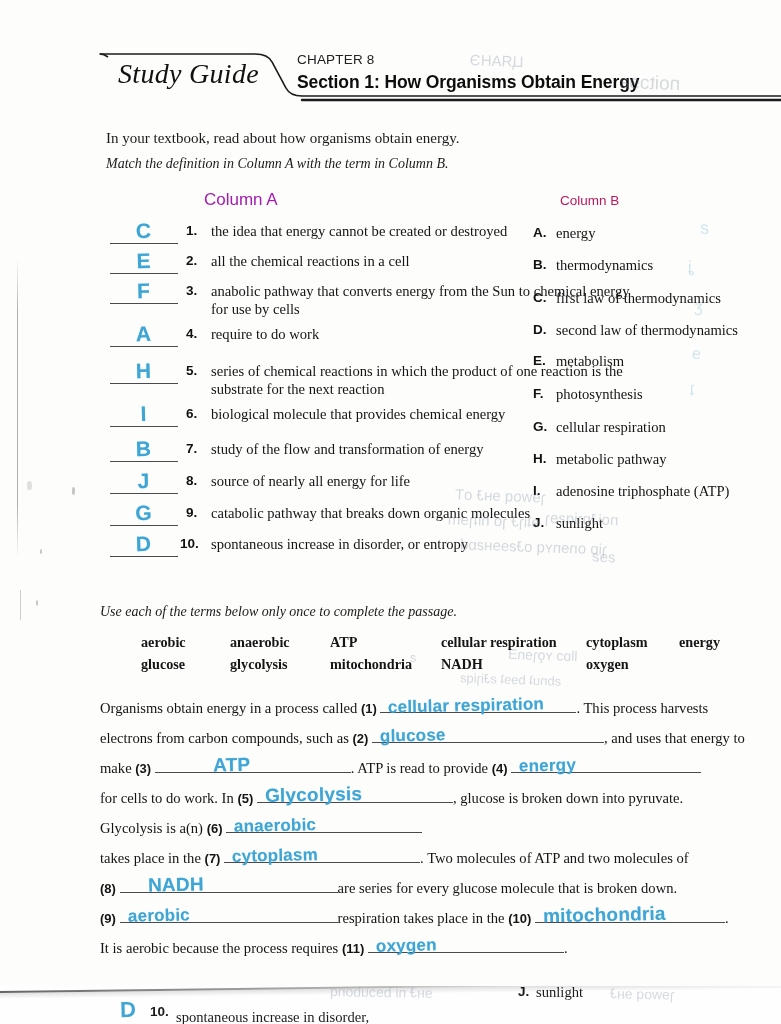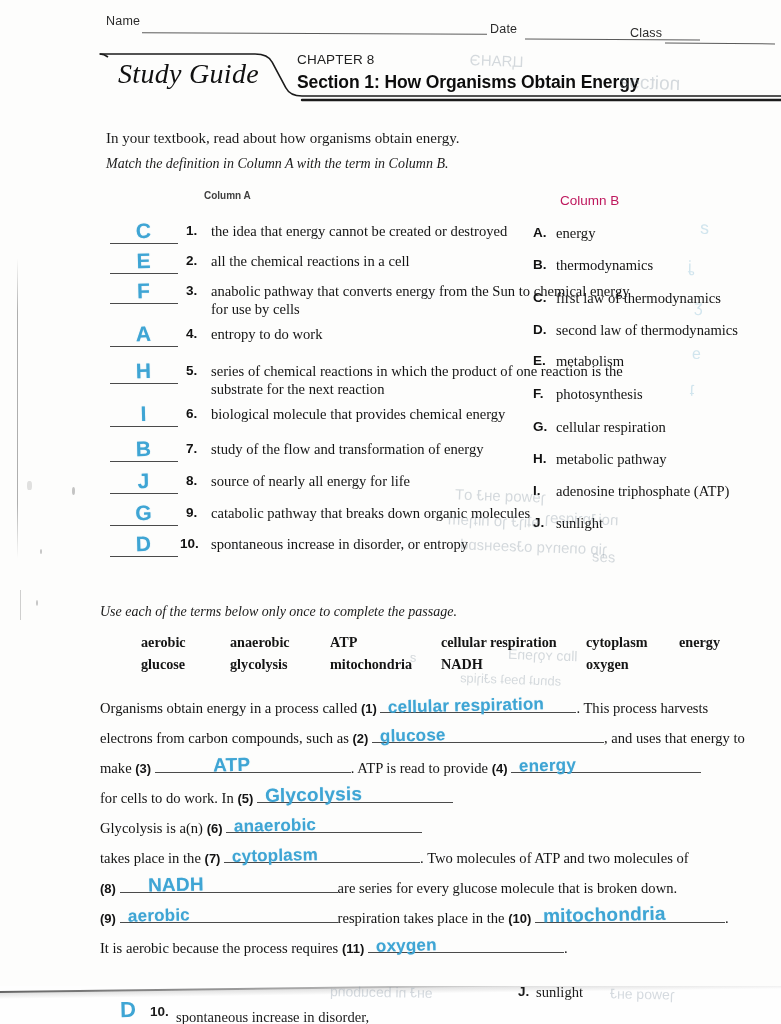--- a/index.html
+++ b/index.html
@@ -104,23 +104,22 @@
     position: absolute;
     left: 106px; top: 156px;
     font-size: 14px;
     font-style: italic;
   }
 
   .col-a-head {
     position: absolute;
     left: 204px; top: 190px;
     font-family: "Liberation Sans", sans-serif;
-    font-size: 10px;
-    color: #404040;
-    font-weight: bold;
+    font-size: 17px;
+    color: #a21caf;
   }
   .col-b-head {
     position: absolute;
     left: 560px; top: 193px;
     font-family: "Liberation Sans", sans-serif;
     font-size: 13.5px;
     color: #be185d;
   }
 
   
@@ -336,28 +335,20 @@
 <div class="page">
 
   <div class="scan-edge-left"></div>
   <div class="scan-edge-left2"></div>
 
   <div class="speck" style="left:72px;top:487px;width:3px;height:8px;"></div>
   <div class="speck" style="left:40px;top:549px;width:2px;height:5px;"></div>
   <div class="speck" style="left:36px;top:600px;width:2px;height:6px;"></div>
   <div class="speck" style="left:27px;top:481px;width:5px;height:9px;border-radius:40%;opacity:.5;"></div>
 
-  <div class="ndc">
-    <span class="ndc-label lbl-name">Name</span>
-    <span class="ndc-rule rule-name"></span>
-    <span class="ndc-label lbl-date">Date</span>
-    <span class="ndc-rule rule-date"></span>
-    <span class="ndc-label lbl-class">Class</span>
-    <span class="ndc-rule rule-class"></span>
-  </div>
 
   <div class="banner">
     <svg width="781" height="66" viewBox="0 0 781 66">
       <path d="M 100 10 L 255 10 Q 268 10 272 18 L 286 44 Q 290 52 302 52 L 781 52" fill="none" stroke="#1b1b1b" stroke-width="1.6" stroke-linecap="round"></path>
       <path d="M 100 10 Q 104 10 108 13" fill="none" stroke="#1b1b1b" stroke-width="1.6"></path>
       <path d="M 302 56 L 781 56" fill="none" stroke="#1b1b1b" stroke-width="2.4" stroke-linecap="round"></path>
     </svg>
     <div class="study-guide">Study Guide</div>
     <div class="chapter">CHAPTER 8</div>
     <div class="section-title">Section 1: How Organisms Obtain Energy</div>
@@ -399,21 +390,21 @@
       <span class="match-num">3.</span>
       <span class="match-text">anabolic pathway that converts energy from the Sun to chemical energy for use by cells</span>
     </div>
 
     <div class="match-row" style="top:325px;">
       <span class="ans-slot">
         <span class="ans-rule"></span>
         <span class="ans-ink">A</span>
       </span>
       <span class="match-num">4.</span>
-      <span class="match-text">entropy to do work</span>
+      <span class="match-text">require to do work</span>
     </div>
 
     <div class="match-row" style="top:362px;">
       <span class="ans-slot">
         <span class="ans-rule"></span>
         <span class="ans-ink">H</span>
       </span>
       <span class="match-num">5.</span>
       <span class="match-text">series of chemical reactions in which the product of one reaction is the substrate for the next reaction</span>
     </div>
@@ -557,21 +548,21 @@
       <span>make</span>
       <span class="bnum">(3)</span>
       <span class="blankwrap"><span class="brule" style="width:196px;"></span><span class="hand" style="left:58px;font-size:19px;">ATP</span></span><span>. ATP is read to provide</span>
       <span class="bnum">(4)</span>
       <span class="blankwrap"><span class="brule" style="width:190px;"></span><span class="hand">energy</span></span>
     </div>
 
     <div class="pline" style="top:98px;">
       <span>for cells to do work. In</span>
       <span class="bnum">(5)</span>
-      <span class="blankwrap"><span class="brule" style="width:196px;"></span><span class="hand" style="font-size:19px;">Glycolysis</span></span>
+      <span class="blankwrap"><span class="brule" style="width:196px;"></span><span class="hand" style="font-size:19px;">Glycolysis</span></span><span>, glucose is broken down into pyruvate.</span>
     </div>
 
     <div class="pline" style="top:128px;">
       <span>Glycolysis is a(n)</span>
       <span class="bnum">(6)</span>
       <span class="blankwrap"><span class="brule" style="width:196px;"></span><span class="hand">anaerobic</span></span>
     </div>
 
     <div class="pline" style="top:158px;">
       <span>takes place in the</span>

